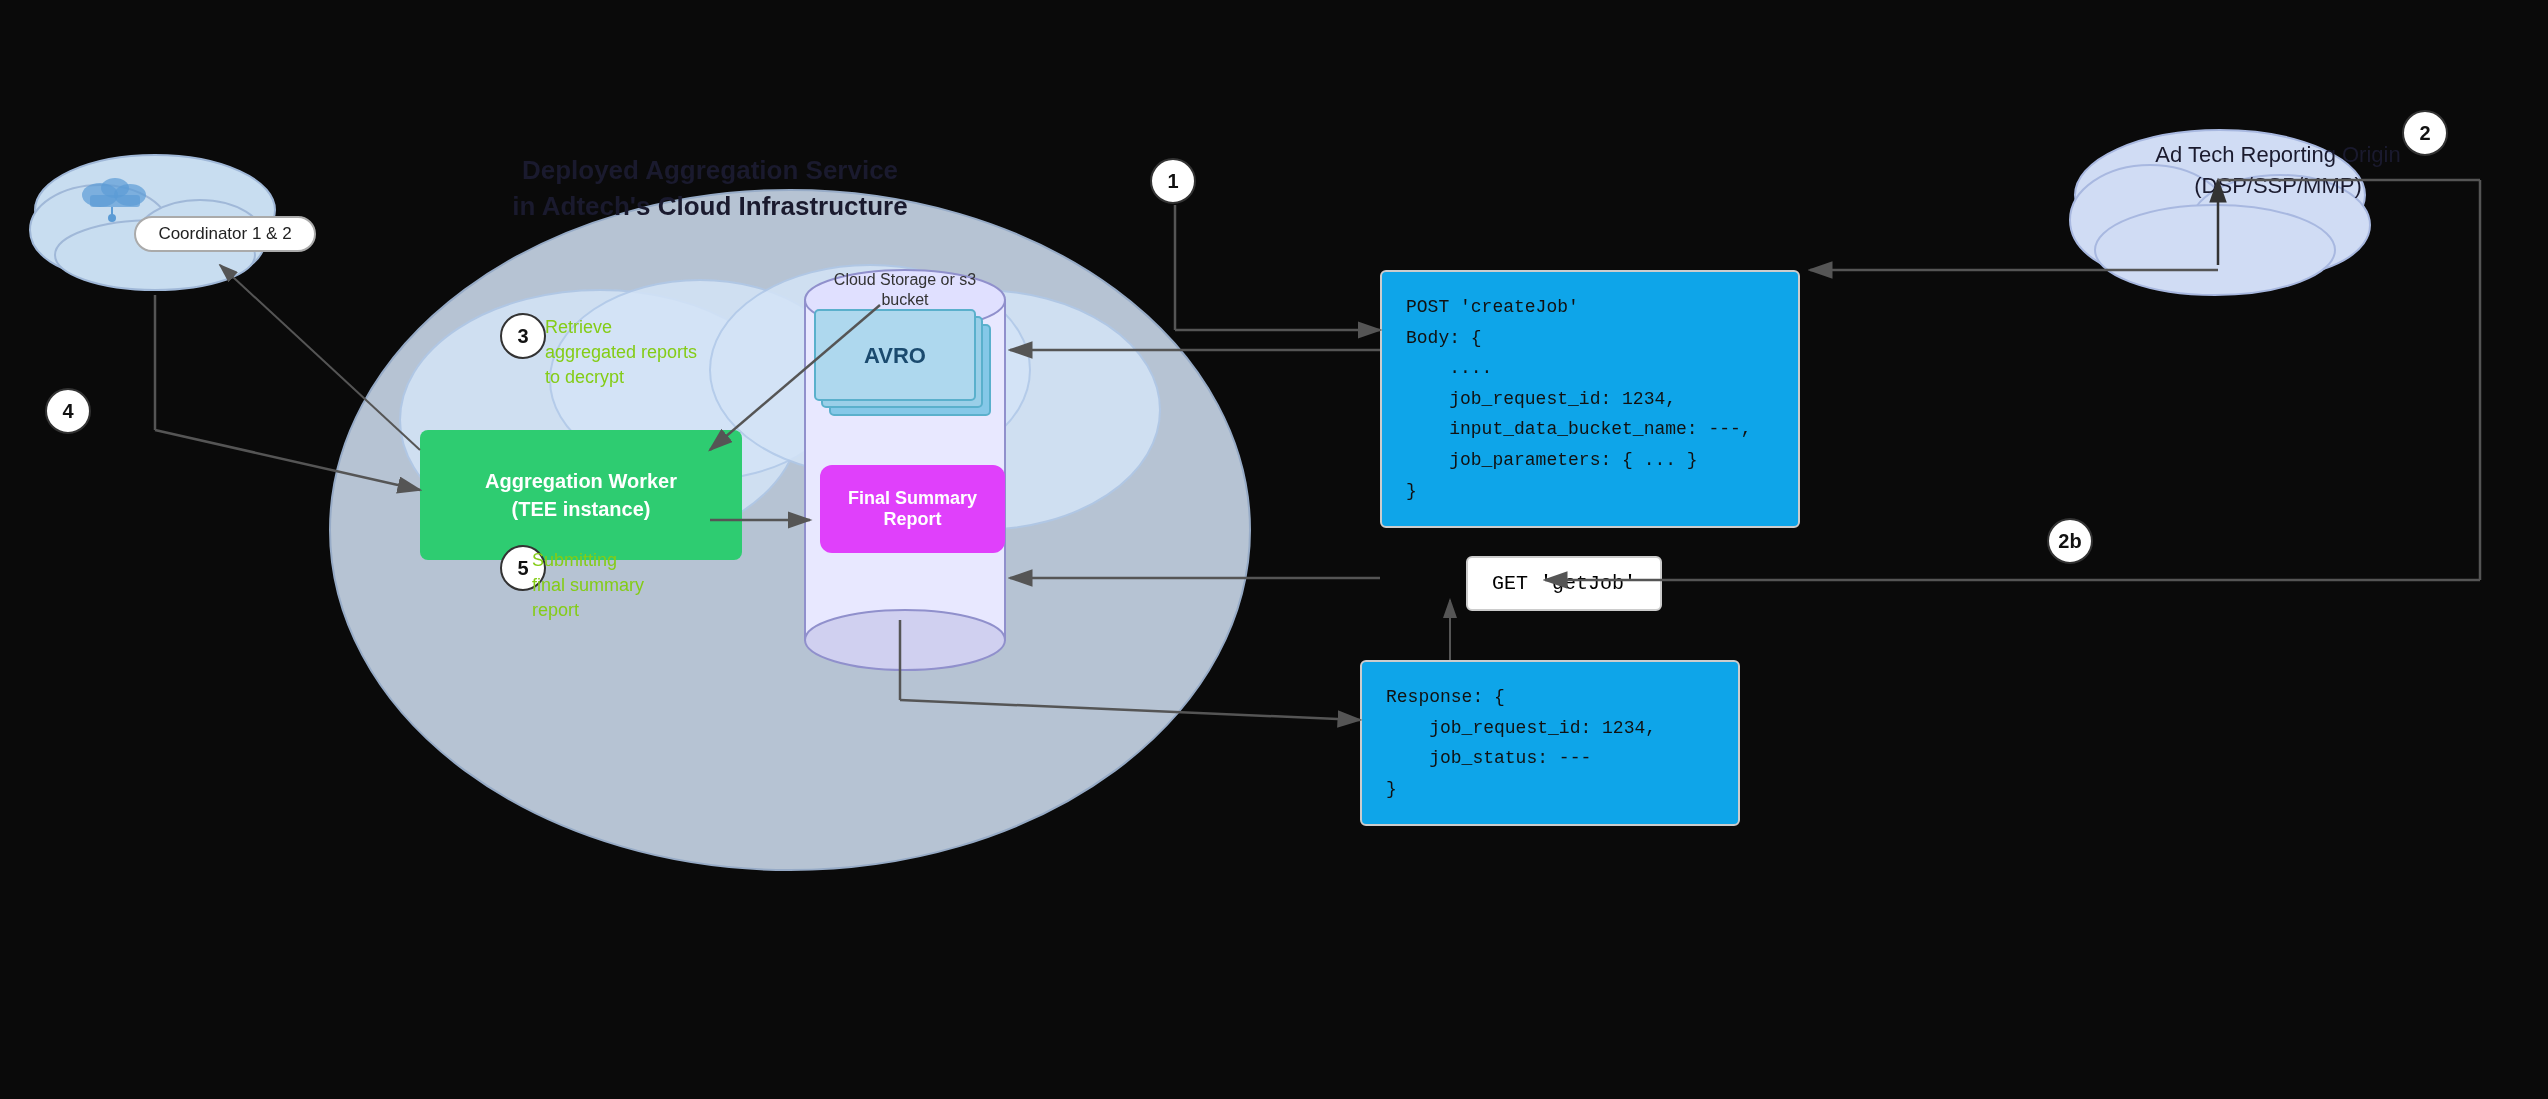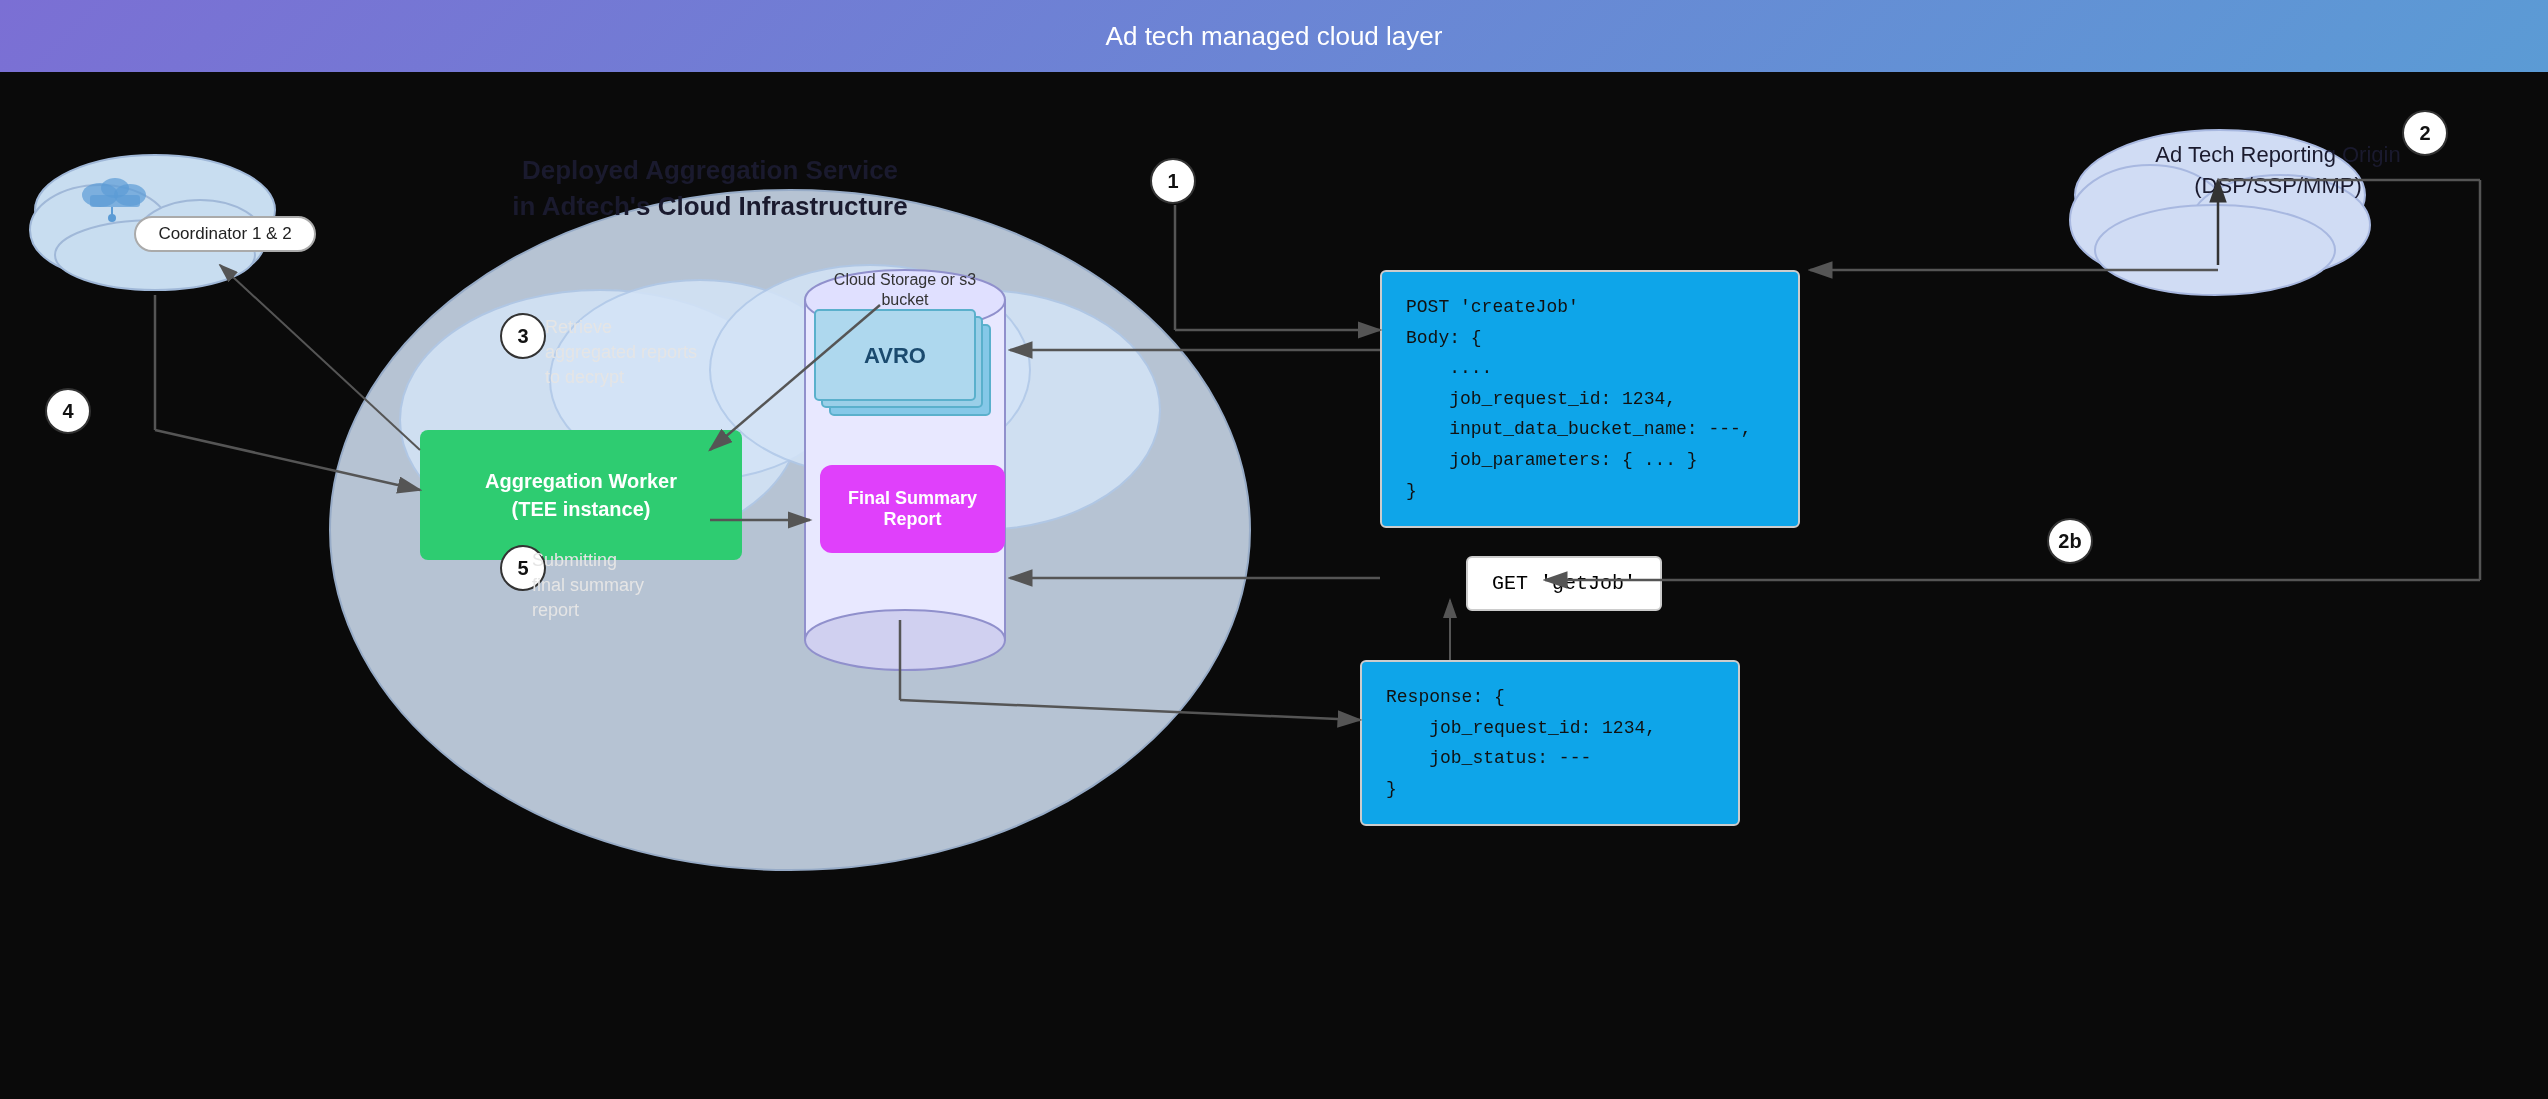--- a/index.html
+++ b/index.html
@@ -114,21 +114,21 @@
       width: 2548px;
       height: 1099px;
       z-index: 6;
       pointer-events: none;
     }
 
     
     .label-text {
       position: absolute;
       font-size: 18px;
-      color: #e5e5e5;
+      color: #84cc16;
       font-family: Arial, sans-serif;
       line-height: 1.4;
       z-index: 10;
     }
     .main-title {
       position: absolute;
       top: 152px;
       left: 510px;
       font-size: 26px;
       font-weight: 600;
@@ -147,23 +147,20 @@
       text-align: center;
       width: 260px;
       line-height: 1.4;
       z-index: 10;
     }
   </style>
 </head>
 <body>
 
 <div class="header-container">
-  <div class="header-ad">
-    <span>Ad tech managed cloud layer</span>
-  </div>
 </div>
 
 <svg style="position:absolute;top:0;left:0;width:2548px;height:1099px;z-index:1;" viewBox="0 0 2548 1099">
 
   <ellipse cx="155" cy="210" rx="120" ry="55" fill="#c8ddf0" stroke="#a0b8d8" stroke-width="2"></ellipse>
   <ellipse cx="100" cy="230" rx="70" ry="45" fill="#c8ddf0" stroke="#a0b8d8" stroke-width="2"></ellipse>
   <ellipse cx="200" cy="240" rx="65" ry="40" fill="#c8ddf0" stroke="#a0b8d8" stroke-width="2"></ellipse>
   <ellipse cx="155" cy="255" rx="100" ry="35" fill="#c8ddf0" stroke="#a0b8d8" stroke-width="2"></ellipse>
 
   <ellipse cx="100" cy="195" rx="18" ry="12" fill="#5b9bd5" opacity="0.7"></ellipse>

